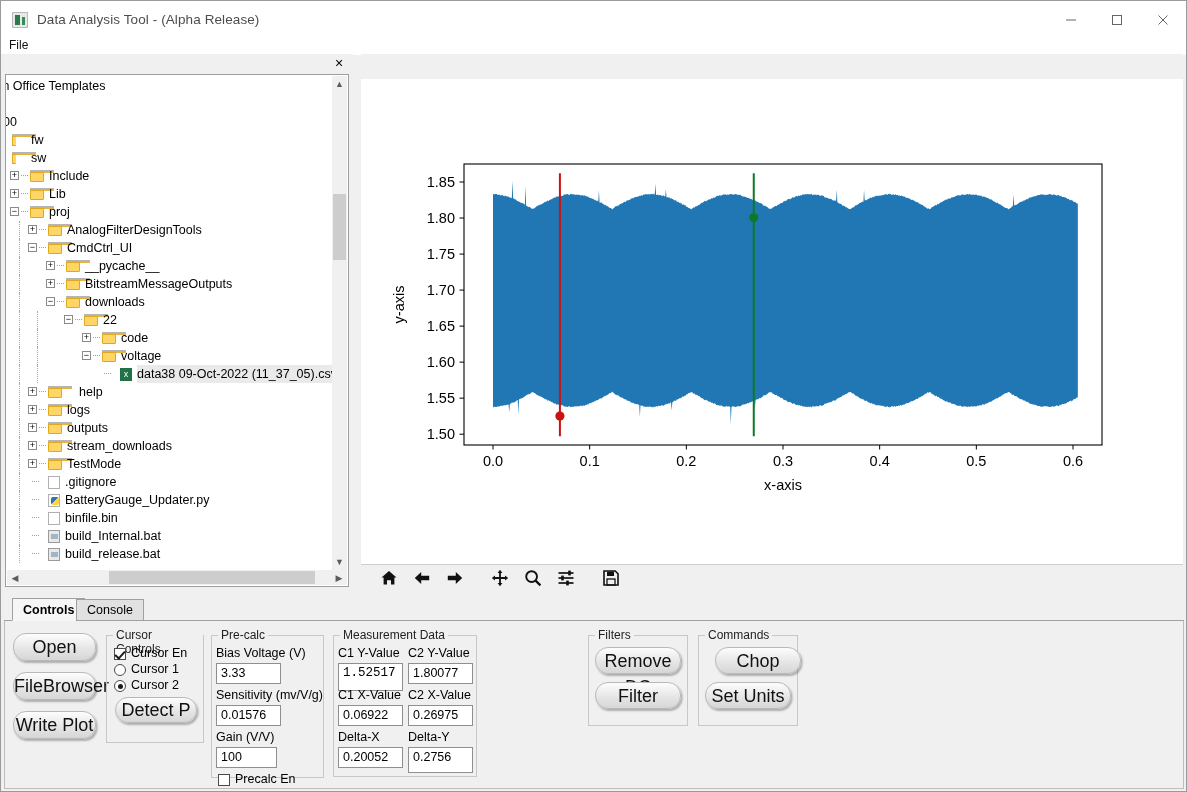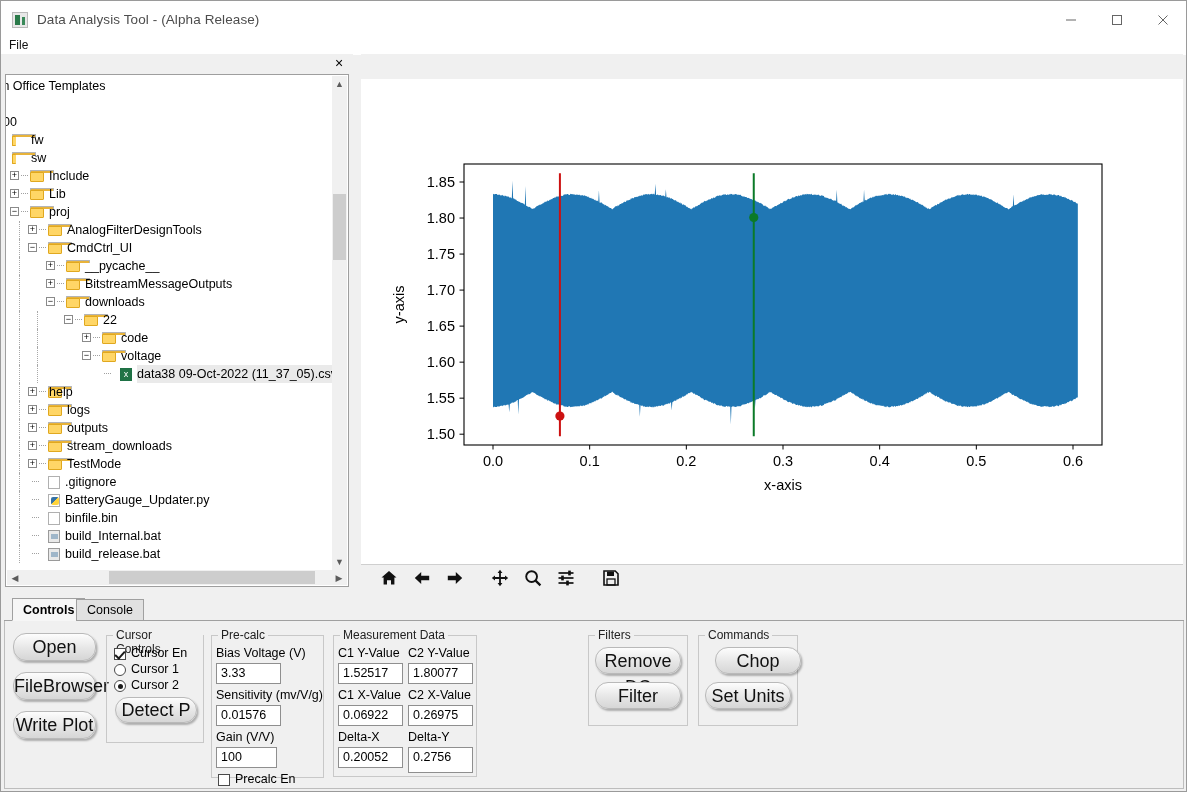--- a/index.html
+++ b/index.html
@@ -322,21 +322,21 @@
             <div class="lbl sel" style="left: 131px;">data38 09-Oct-2022 (11_37_05).csv</div>
           </div>
           <div class="node">
             <div class="vline" style="left: 13px;"></div>
             <div class="exp" style="left: 22px;">+</div>
             <div class="dotline" style="left: 33px;"></div>
             <div class="folder" style="left: 42px;">
               <div class="tab"></div>
               <div class="body"></div>
             </div>
-            <div class="lbl" style="left: 43px; text-align: right;">help</div>
+            <div class="lbl" style="left: 73px; text-align: right;">help</div>
           </div>
           <div class="node">
             <div class="vline" style="left: 13px;"></div>
             <div class="exp" style="left: 22px;">+</div>
             <div class="dotline" style="left: 33px;"></div>
             <div class="folder" style="left: 42px;">
               <div class="tab"></div>
               <div class="body"></div>
             </div>
             <div class="lbl" style="left: 61px;">logs</div>
@@ -550,21 +550,21 @@
         <div class="flbl" style="left:4px;top:94px;">Gain (V/V)</div>
         <div class="fld" style="left:4px;top:111px;width:61px;height:21px;">100</div>
         <div class="chk" style="left:6px;top:138px;"></div>
         <div class="flbl" style="left:23px;top:136px;">Precalc En</div>
       </div>
 
       <div class="gbox" style="left:328px;top:14px;width:144px;height:142px;">
         <div class="gtitle">Measurement Data</div>
         <div class="flbl" style="left:4px;top:10px;">C1 Y-Value</div>
         <div class="flbl" style="left:74px;top:10px;">C2 Y-Value</div>
-        <div class="fld" style="left:4px;top:27px;width:65px;height:21px;">1.52517</div>
+        <div class="fld" style="left:4px;top:27px;width:65px;height:28px;font-family:Liberation Mono, monospace;">1.52517</div>
         <div class="fld" style="left:74px;top:27px;width:65px;height:21px;">1.80077</div>
         <div class="flbl" style="left:4px;top:52px;">C1 X-Value</div>
         <div class="flbl" style="left:74px;top:52px;">C2 X-Value</div>
         <div class="fld" style="left:4px;top:69px;width:65px;height:21px;">0.06922</div>
         <div class="fld" style="left:74px;top:69px;width:65px;height:21px;">0.26975</div>
         <div class="flbl" style="left:4px;top:94px;">Delta-X</div>
         <div class="flbl" style="left:74px;top:94px;">Delta-Y</div>
         <div class="fld" style="left:4px;top:111px;width:65px;height:21px;">0.20052</div>
         <div class="fld" style="left:74px;top:111px;width:65px;height:26px;">0.2756</div>
       </div>

